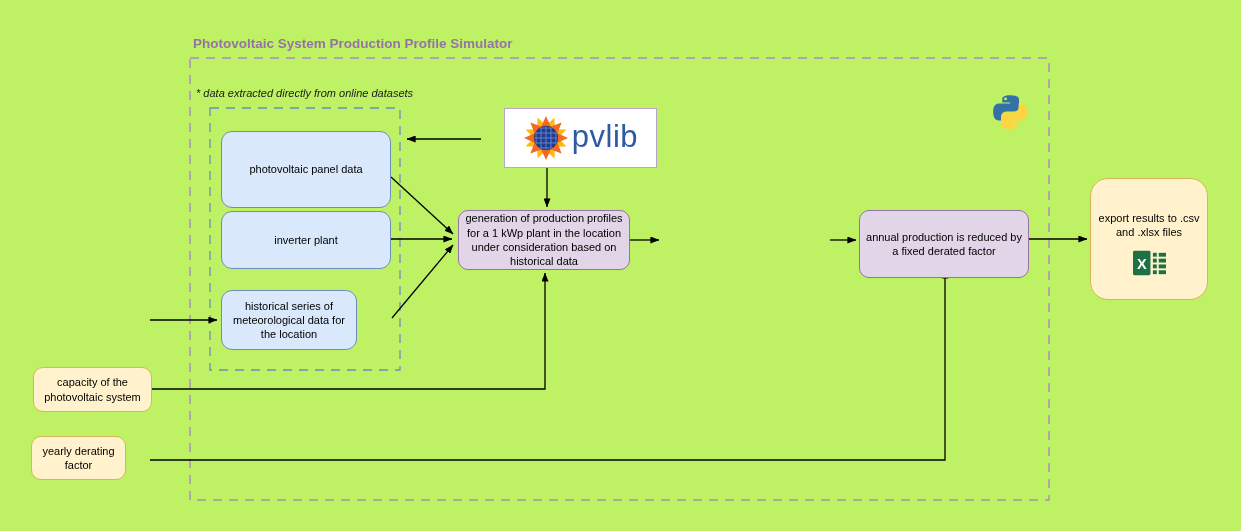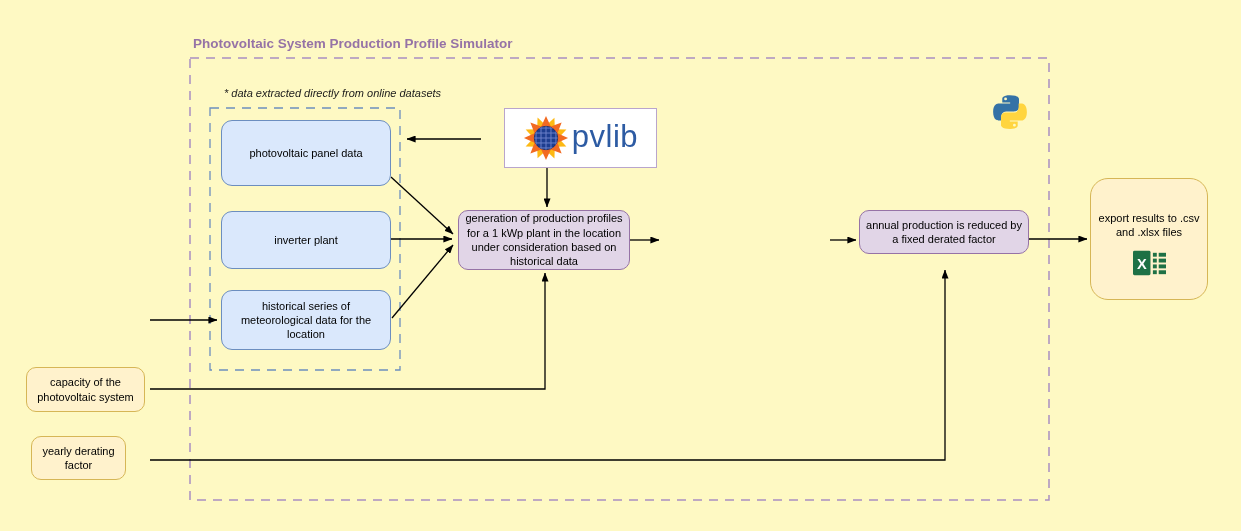--- a/index.html
+++ b/index.html
@@ -1,25 +1,25 @@
 <!DOCTYPE html>
 <html><head>
 <meta charset="utf-8">
 <style>
   html,body{margin:0;padding:0;background:#ffffff;}
   .canvas{
-    position:relative;width:1241px;height:531px;background:#fef9c3;
+    position:relative;width:1241px;height:531px;background:#bef264;
     font-family:"Liberation Sans",sans-serif;color:#000;overflow:hidden;
   }
   .title{
     position:absolute;left:193px;top:36px;
     font-size:13.5px;font-weight:bold;color:#9673a6;white-space:nowrap;
   }
   .note{
-    position:absolute;left:224px;top:87px;
+    position:absolute;left:196px;top:87px;
     font-size:11px;font-style:italic;color:#1a1a1a;white-space:nowrap;
   }
   .arrows{position:absolute;left:0;top:0;width:1241px;height:531px;}
   .node{
     position:absolute;box-sizing:border-box;
     display:flex;align-items:center;justify-content:center;
     text-align:center;font-size:11px;line-height:1.3;padding:3px 5px;
   }
   .blue{background:#dae8fc;border:1px solid #6c8ebf;border-radius:11px;}
   .purple{background:#e1d5e7;border:1px solid #9673a6;border-radius:10px;}
@@ -59,27 +59,27 @@
       <path d="M547,168 V207" marker-end="url(#ah)"></path>
       <path d="M391,177 L453,234" marker-end="url(#ah)"></path>
       <path d="M391,239 H452" marker-end="url(#ah)"></path>
       <path d="M392,318 L453,245" marker-end="url(#ah)"></path>
       <path d="M630,240 H659" marker-end="url(#ah)"></path>
       <path d="M830,240 H856" marker-end="url(#ah)"></path>
       <path d="M1029,239 H1087" marker-end="url(#ah)"></path>
     </g>
   </svg>
 
-  <div class="node blue" style="left:221px;top:120px;width:170px;height:66px">
+  <div class="node blue" style="left:221px;top:131px;width:170px;height:77px">
     <span>photovoltaic panel data</span>
   </div>
   <div class="node blue" style="left:221px;top:211px;width:170px;height:58px">
     <span>inverter plant</span>
   </div>
-  <div class="node blue" style="left:221px;top:290px;width:170px;height:60px">
+  <div class="node blue" style="left:221px;top:290px;width:136px;height:60px">
     <span>historical series of meteorological data for the location</span>
   </div>
 
   <div class="pvlib-box">
     <svg width="46" height="46" viewBox="0 0 48 48">
       <defs>
         <clipPath id="sunclip">
             <circle cx="24" cy="24" r="12.2"></circle>
           </clipPath>
       </defs>
@@ -100,25 +100,25 @@
         <path id="pysnake" fill-rule="evenodd" d="M23.9 1.5c-10.9 0-10.2 4.8-10.2 4.8l.01 5h10.5v1.4H9.4s-7.9-.9-7.9 11.1 6.9 11.5 6.9 11.5h4.1v-5.2s-.3-6.9 6.7-6.9h10.3s6.5.1 6.5-6.3V7s1-5.5-12.1-5.5zm-5.8 3.1a1.9 1.9 0 1 1 0 3.8 1.9 1.9 0 0 1 0-3.8z"></path>
       </defs>
       <use href="#pysnake" fill="#3472a6"></use>
       <use href="#pysnake" fill="#ffd53f" transform="rotate(180 24 24)"></use>
     </svg>
   </div>
 
   <div class="node purple" style="left:458px;top:210px;width:172px;height:60px">
     <span>generation of production profiles for a 1 kWp plant in the location under consideration based on historical data</span>
   </div>
-  <div class="node purple" style="left:859px;top:210px;width:170px;height:44px">
+  <div class="node purple" style="left:859px;top:210px;width:170px;height:68px">
     <span>annual production is reduced by a fixed derated factor</span>
   </div>
 
-  <div class="node yellow" style="left:26px;top:367px;width:119px;height:45px">
+  <div class="node yellow" style="left:33px;top:367px;width:119px;height:45px">
     <span>capacity of the photovoltaic system</span>
   </div>
   <div class="node yellow" style="left:31px;top:436px;width:95px;height:44px">
     <span>yearly derating factor</span>
   </div>
 
   <div class="node yellow export" style="left:1090px;top:178px;width:118px;height:122px;padding-top:14px">
     <span>export results to .csv and .xlsx files</span>
     <svg width="33" height="30" viewBox="0 0 34 30">
       <rect x="0" y="2.5" width="18" height="25" rx="1.5" fill="#1e7145"></rect>

